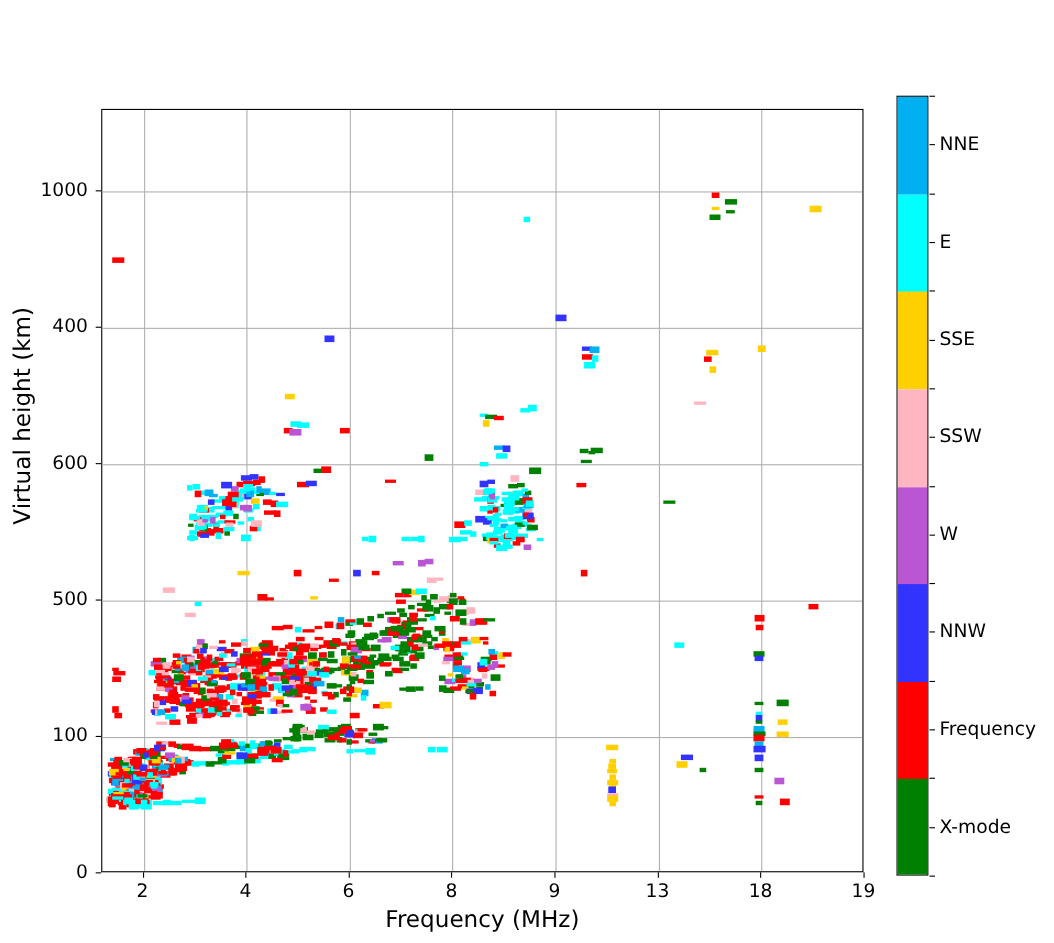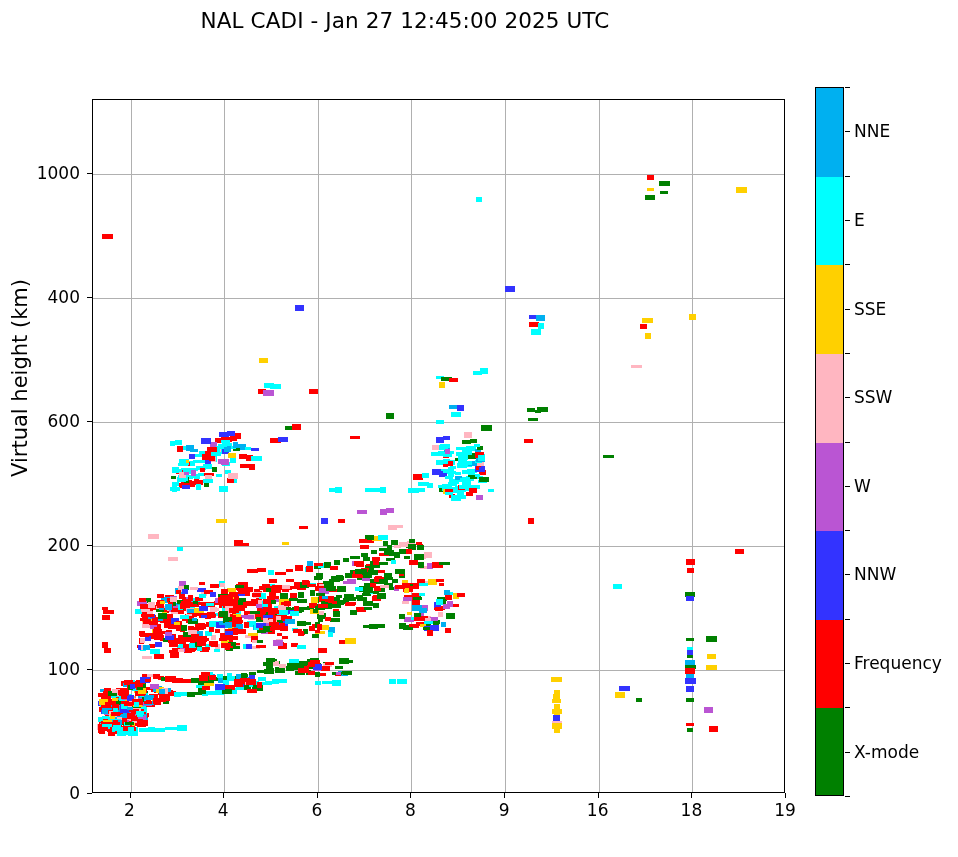--- a/index.html
+++ b/index.html
@@ -145,21 +145,20 @@
     color: #000;
     transform: translateY(-50%);
     white-space: nowrap;
   }
 </style>
 </head>
 <body>
 
 <div id="figure">
 
-  <div id="chart-title">NAL CADI - Jan 27 12:45:00 2025 UTC</div>
 
   <div id="plot-area">
     <div id="grid-layer">
         <div class="gridline-v" style="left: 37.5px;"></div>
         <div class="gridline-v" style="left: 131.1px;"></div>
         <div class="gridline-v" style="left: 224.8px;"></div>
         <div class="gridline-v" style="left: 318.4px;"></div>
         <div class="gridline-v" style="left: 412.1px;"></div>
         <div class="gridline-v" style="left: 505.7px;"></div>
         <div class="gridline-v" style="left: 599.4px;"></div>
@@ -1715,39 +1714,40 @@
       <div class="ticklabel-x" style="left: 129.5px;">2</div>
       <div class="tick-x" style="left: 223.1px;"></div>
       <div class="ticklabel-x" style="left: 223.1px;">4</div>
       <div class="tick-x" style="left: 316.8px;"></div>
       <div class="ticklabel-x" style="left: 316.8px;">6</div>
       <div class="tick-x" style="left: 410.4px;"></div>
       <div class="ticklabel-x" style="left: 410.4px;">8</div>
       <div class="tick-x" style="left: 504.1px;"></div>
       <div class="ticklabel-x" style="left: 504.1px;">9</div>
       <div class="tick-x" style="left: 597.7px;"></div>
-      <div class="ticklabel-x" style="left: 597.7px;">16</div>
+      <div class="ticklabel-x" style="left: 597.7px;">13</div>
       <div class="tick-x" style="left: 691.4px;"></div>
       <div class="ticklabel-x" style="left: 691.4px;">18</div>
       <div class="tick-x" style="left: 785px;"></div>
       <div class="ticklabel-x" style="left: 785px;">19</div>
       <div class="tick-y" style="top: 793px;"></div>
       <div class="ticklabel-y" style="top: 793px;">0</div>
       <div class="tick-y" style="top: 669.1px;"></div>
       <div class="ticklabel-y" style="top: 669.1px;">100</div>
       <div class="tick-y" style="top: 545.1px;"></div>
-      <div class="ticklabel-y" style="top: 545.1px;">200</div>
+      <div class="ticklabel-y" style="top: 545.1px;">500</div>
       <div class="tick-y" style="top: 421.2px;"></div>
       <div class="ticklabel-y" style="top: 421.2px;">600</div>
       <div class="tick-y" style="top: 297.3px;"></div>
       <div class="ticklabel-y" style="top: 297.3px;">400</div>
       <div class="tick-y" style="top: 173.4px;"></div>
       <div class="ticklabel-y" style="top: 173.4px;">1000</div>
     </div>
 
+  <div id="xlabel">Frequency (MHz)</div>
   <div id="ylabel">Virtual height (km)</div>
 
   <div id="colorbar">
       <div class="cb-seg" style="top: 0px; height: 89px; background: rgb(0, 176, 240);"></div>
       <div class="cb-seg" style="top: 88.63px; height: 89px; background: rgb(0, 255, 255);"></div>
       <div class="cb-seg" style="top: 177.25px; height: 89px; background: rgb(255, 208, 0);"></div>
       <div class="cb-seg" style="top: 265.88px; height: 89px; background: rgb(255, 182, 193);"></div>
       <div class="cb-seg" style="top: 354.5px; height: 89px; background: rgb(186, 85, 211);"></div>
       <div class="cb-seg" style="top: 443.13px; height: 89px; background: rgb(51, 51, 255);"></div>
       <div class="cb-seg" style="top: 531.75px; height: 89px; background: rgb(255, 0, 0);"></div>

